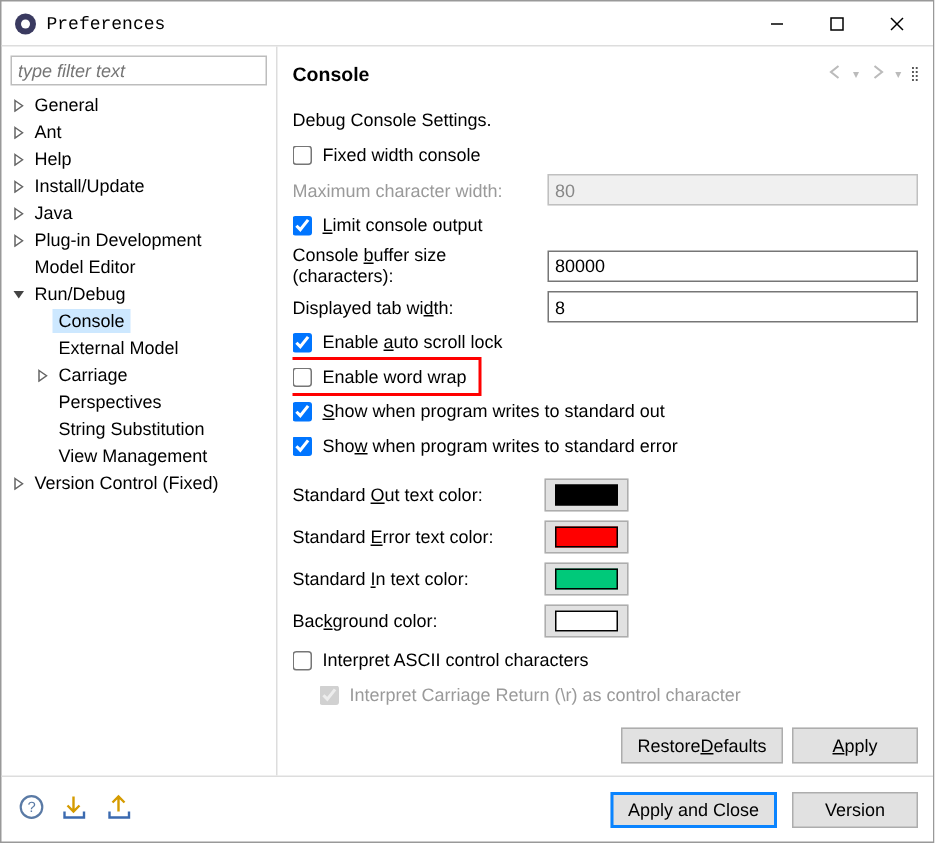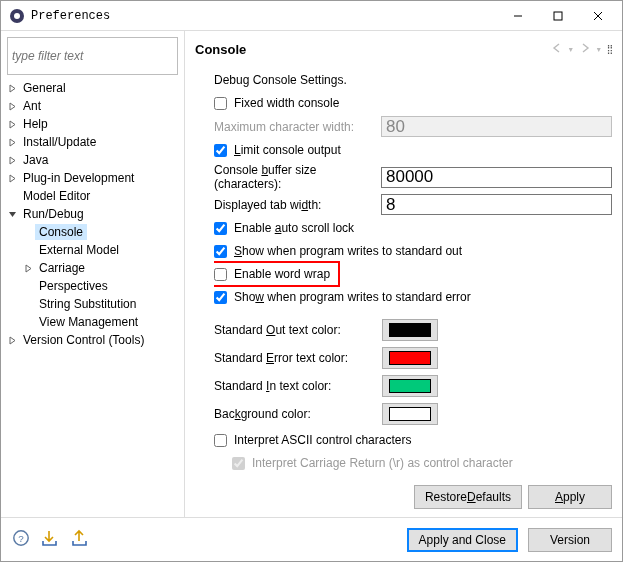--- a/index.html
+++ b/index.html
@@ -41,21 +41,21 @@
   .left {
     width: 184px;
     border-right: 1px solid #ddd;
     display: flex;
     flex-direction: column;
     padding: 4px 2px;
     overflow: hidden;
   }
   .filter {
     margin: 2px 4px 4px 4px;
-    height: 38px;
+    height: 20px;
     border: 1px solid #bdbdbd;
     font-style: italic;
     color: #0c4a6e;
     padding: 0 4px;
     font-size: 12px;
   }
   .tree { flex: 1; overflow: auto; }
   .tree-row {
     display: flex; align-items: center;
     height: 18px;
@@ -88,27 +88,26 @@
   .page-head h2 {
     font-size: 13px; font-weight: bold; margin: 0; flex: 1;
   }
   .page-head .nav { display: flex; gap: 6px; align-items: center; }
   .page-head .nav span { color: #888; font-size: 13px; }
   .page-head .nav svg { width: 12px; height: 12px; }
   .page-body {
     flex: 1;
     overflow: auto;
     padding-top: 6px;
-    margin-left: 19px;
   }
   .row { display: flex; align-items: center; margin: 3px 0; min-height: 20px; }
   .row label { display: flex; align-items: flex-end; gap: 4px; }
   .row .field-label { width: 170px; }
   .row .field-input {
-    flex: 1; height: 21px; border: 1px solid #767676; padding: 0 4px; font-size: 17px;
+    flex: 1; height: 21px; border: 1px solid #767676; padding: 0 4px; font-size: 12px;
   }
   .row .field-input[disabled] { background: #f0f0f0; color: #888; border-color: #c0c0c0; }
   .disabled-label { color: #9a9a9a; }
   input[type="checkbox"] { margin: 0 3px 0 0; width: 13px; height: 13px; }
   .color-row { display: flex; align-items: center; margin: 4px 0; height: 24px; }
   .color-row .clabel { width: 168px; }
   .color-btn {
     width: 56px; height: 22px;
     border: 1px solid #adadad;
     background: #e1e1e1;
@@ -276,21 +275,21 @@
           <div class="tree-row indent1">
             <span class="tw"></span>
             <span class="lbl">View Management</span>
           </div>
           <div class="tree-row indent0">
             <span class="tw">
               <svg viewBox="0 0 9 9">
                 <path d="M2 1 L7 4.5 L2 8 Z" fill="none" stroke="#666"></path>
               </svg>
             </span>
-            <span class="lbl">Version Control (Tools)</span>
+            <span class="lbl">Version Control (Fixed)</span>
           </div>
         </div>
     </div>
 
     <div class="right">
       <div class="page-head">
         <h2>Console</h2>
         <div class="nav">
           <span><svg viewBox="0 0 12 12">
                 <path d="M8 2 L3 6 L8 10" fill="none" stroke="#bbb" stroke-width="1.4"></path>
@@ -336,31 +335,31 @@
           <input class="field-input" value="8" style="">
         </div>
 
         <div class="row">
           <label>
             <input type="checkbox" checked="" style="">
             <span>Enable <span class="u">a</span>uto scroll lock</span>
           </label>
         </div>
 
+        <div class="row hl-red">
+          <label>
+            <input type="checkbox" style="">
+            <span>Enable word wrap</span>
+          </label>
+        </div>
+
         <div class="row">
           <label>
             <input type="checkbox" checked="" style="">
             <span><span class="u">S</span>how when program writes to standard out</span>
-          </label>
-        </div>
-
-        <div class="row hl-red">
-          <label>
-            <input type="checkbox" style="">
-            <span>Enable word wrap</span>
           </label>
         </div>
 
         <div class="row">
           <label>
             <input type="checkbox" checked="" style="">
             <span>Sho<span class="u">w</span> when program writes to standard error</span>
           </label>
         </div>
 

